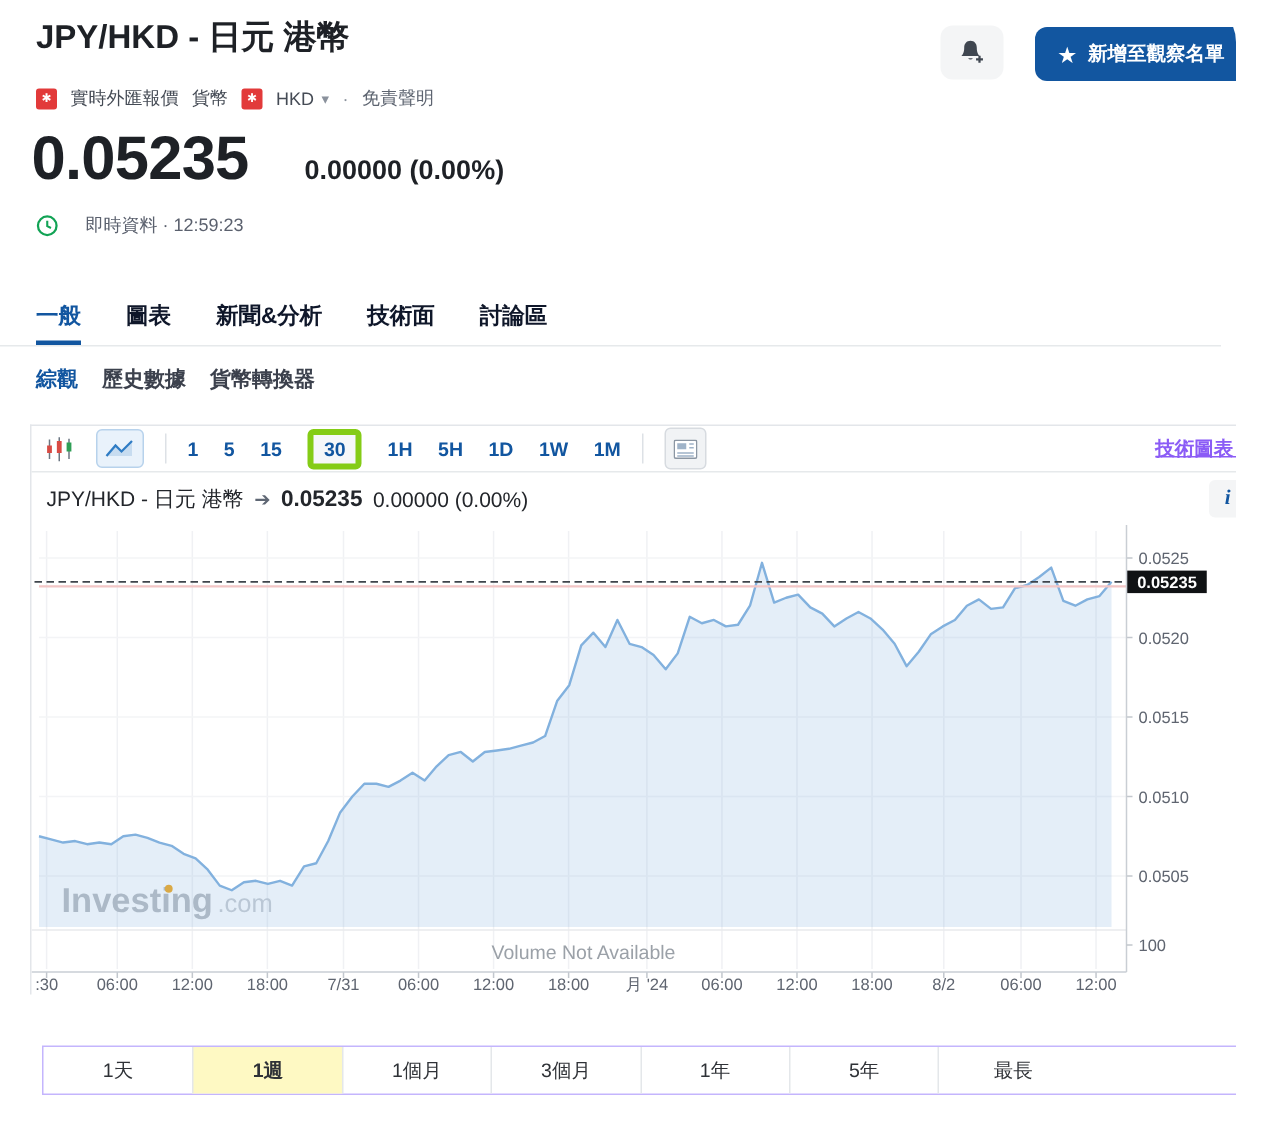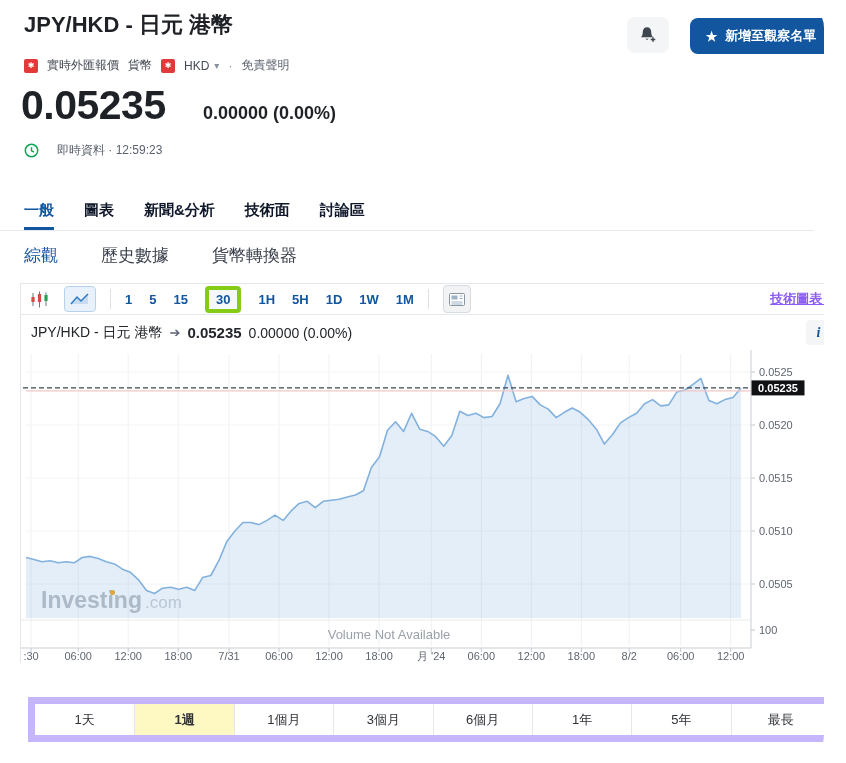--- a/index.html
+++ b/index.html
@@ -32,21 +32,21 @@
   .range-val{font-size:13px;font-weight:700;color:#1e2126;}
   .track{flex:1;height:4px;background:#dcdfe4;border-radius:2px;position:relative;}
   .marker{position:absolute;top:-6px;transform:translateX(-50%);}
   .marker::before{content:"";display:block;border:4px solid transparent;border-top:5px solid #6b7682;width:0;}
   .marker::after{content:"";display:block;width:3px;height:4px;background:#6b7682;margin:0 auto;}
 
   .tabs{left:0;right:10px;top:197px;height:33px;border-bottom:1px solid #e6e9eb;
         padding-left:24px;display:flex;gap:30px;align-items:flex-end;}
   .tab{font-size:15px;font-weight:700;color:#0f172a;padding-bottom:10px;cursor:pointer;}
   .tab.active{color:#1256a0;border-bottom:3px solid #1256a0;padding-bottom:7px;}
-  .subtabs{left:24px;top:244px;display:flex;gap:43px;font-size:17px;color:#3c414d;}
+  .subtabs{left:24px;top:244px;display:flex;gap:16px;font-size:14px;color:#3c414d;font-weight:bold;}
   .subtab{cursor:pointer;}
   .subtab.active{color:#1256a0;}
 
   .chart-box{left:20px;top:283px;width:826px;height:379px;
              border-top:1px solid #e3e6ea;border-left:1px solid #e3e6ea;}
   .toolbar{height:30px;border-bottom:1px solid #e6e9eb;display:flex;align-items:center;
            gap:14px;padding-left:9px;}
   .area-btn{width:30px;height:24px;background:#e9f2fb;border:1px solid #b7d2ec;border-radius:4px;
             display:flex;align-items:center;justify-content:center;cursor:pointer;}
   .icon-btn{cursor:pointer;display:flex;align-items:center;}
@@ -64,21 +64,21 @@
   .ct-price{font-weight:700;font-size:15px;}
   .info-btn{position:absolute;right:16px;top:5px;width:25px;height:25px;background:#f4f5f6;
             border-radius:4px;display:flex;align-items:center;justify-content:center;
             font-family:"Liberation Serif",serif;font-style:italic;font-weight:700;
             color:#1256a0;font-size:14px;cursor:pointer;}
 
   #chart-svg{display:block;width:826px;height:312px;}
   #chart-svg text{font-family:"Liberation Sans",sans-serif;}
 
   .periods{left:28px;top:697px;width:795px;height:31px;display:grid;
-           grid-template-columns:repeat(8,1fr);border:7px solid #c4b5fd;}
+           grid-template-columns:repeat(8,1fr);border:1px solid #c4b5fd;}
   .period{display:flex;align-items:center;justify-content:center;font-size:13px;color:#2f3237;
           border-left:1px solid #e4e7ea;cursor:pointer;}
   .period:first-child{border-left:none;}
   .period.selected{background:#fef9c3;font-weight:700;}
 
   .scroll-line{left:836px;top:0;width:1px;height:763px;background:#e4e4e4;}
 </style>
 </head>
 <body>
 
@@ -266,19 +266,18 @@
         <rect x="730.5" y="30.39999999999972" width="53" height="15" fill="#101214"></rect>
         <text x="757" y="41.89999999999972" text-anchor="middle" fill="#fff" font-size="11" font-weight="bold">0.05235</text>
       </svg>
   </div>
 
   <div class="abs periods">
     <span class="period">1天</span>
     <span class="period selected">1週</span>
     <span class="period">1個月</span>
     <span class="period">3個月</span>
-    <span class="period">6個月</span>
     <span class="period">1年</span>
     <span class="period">5年</span>
     <span class="period">最長</span>
   </div>
 
 </div>
 
 </body></html>

